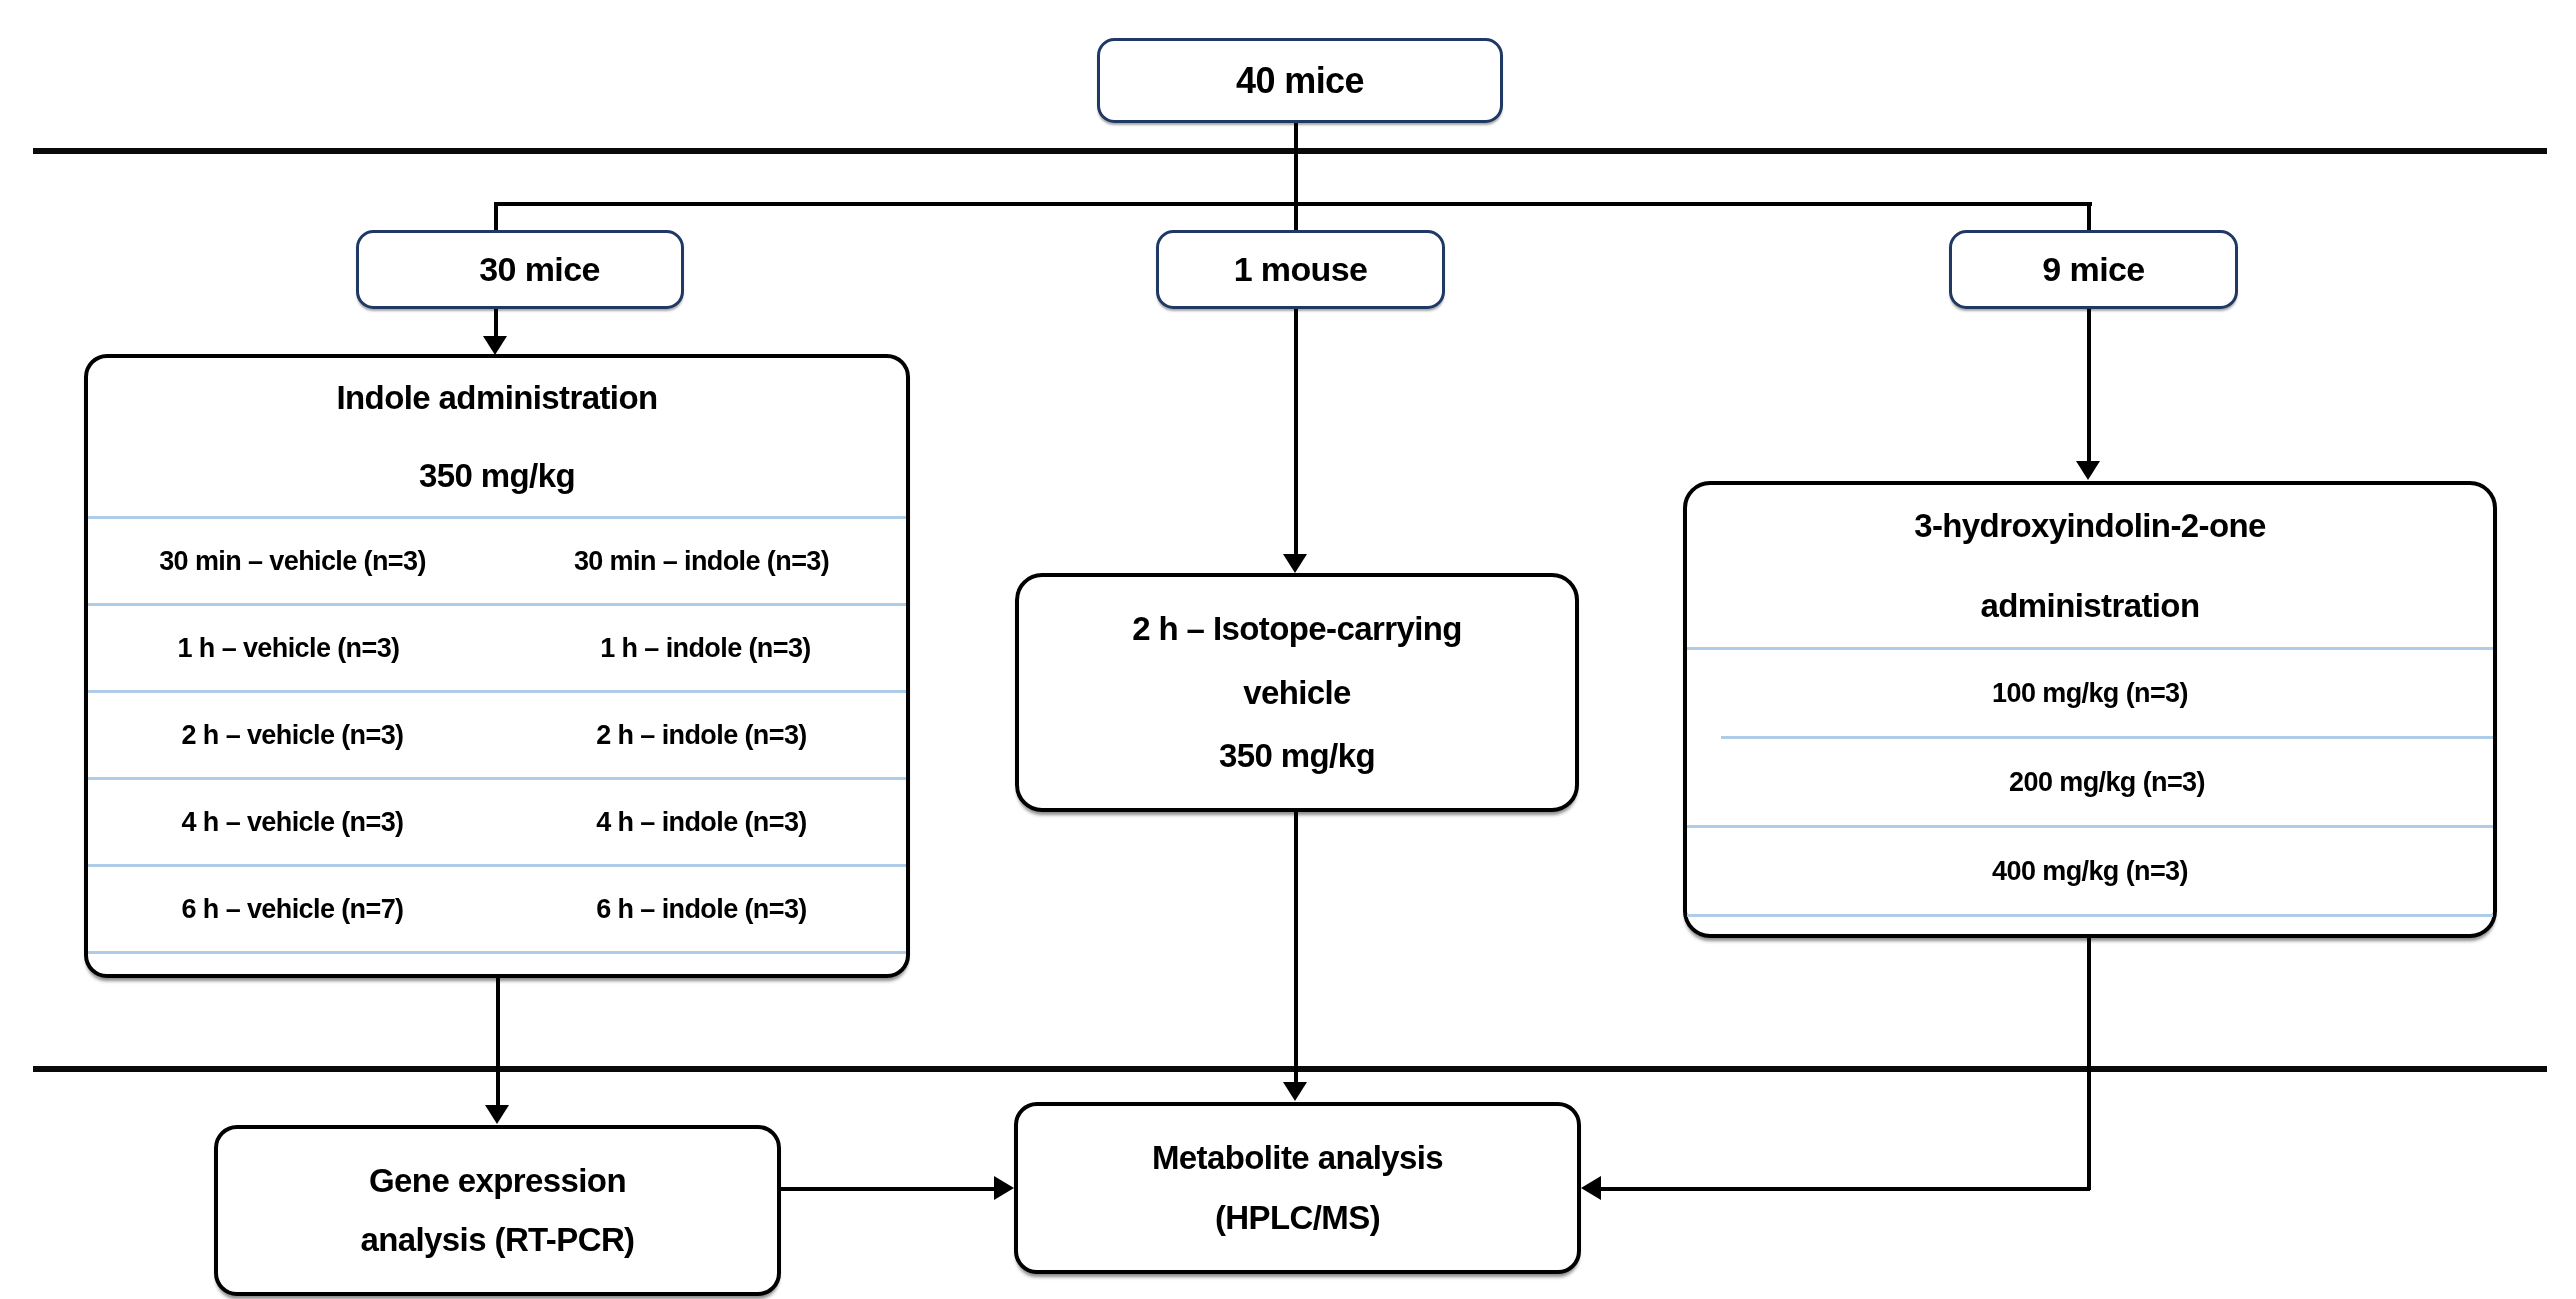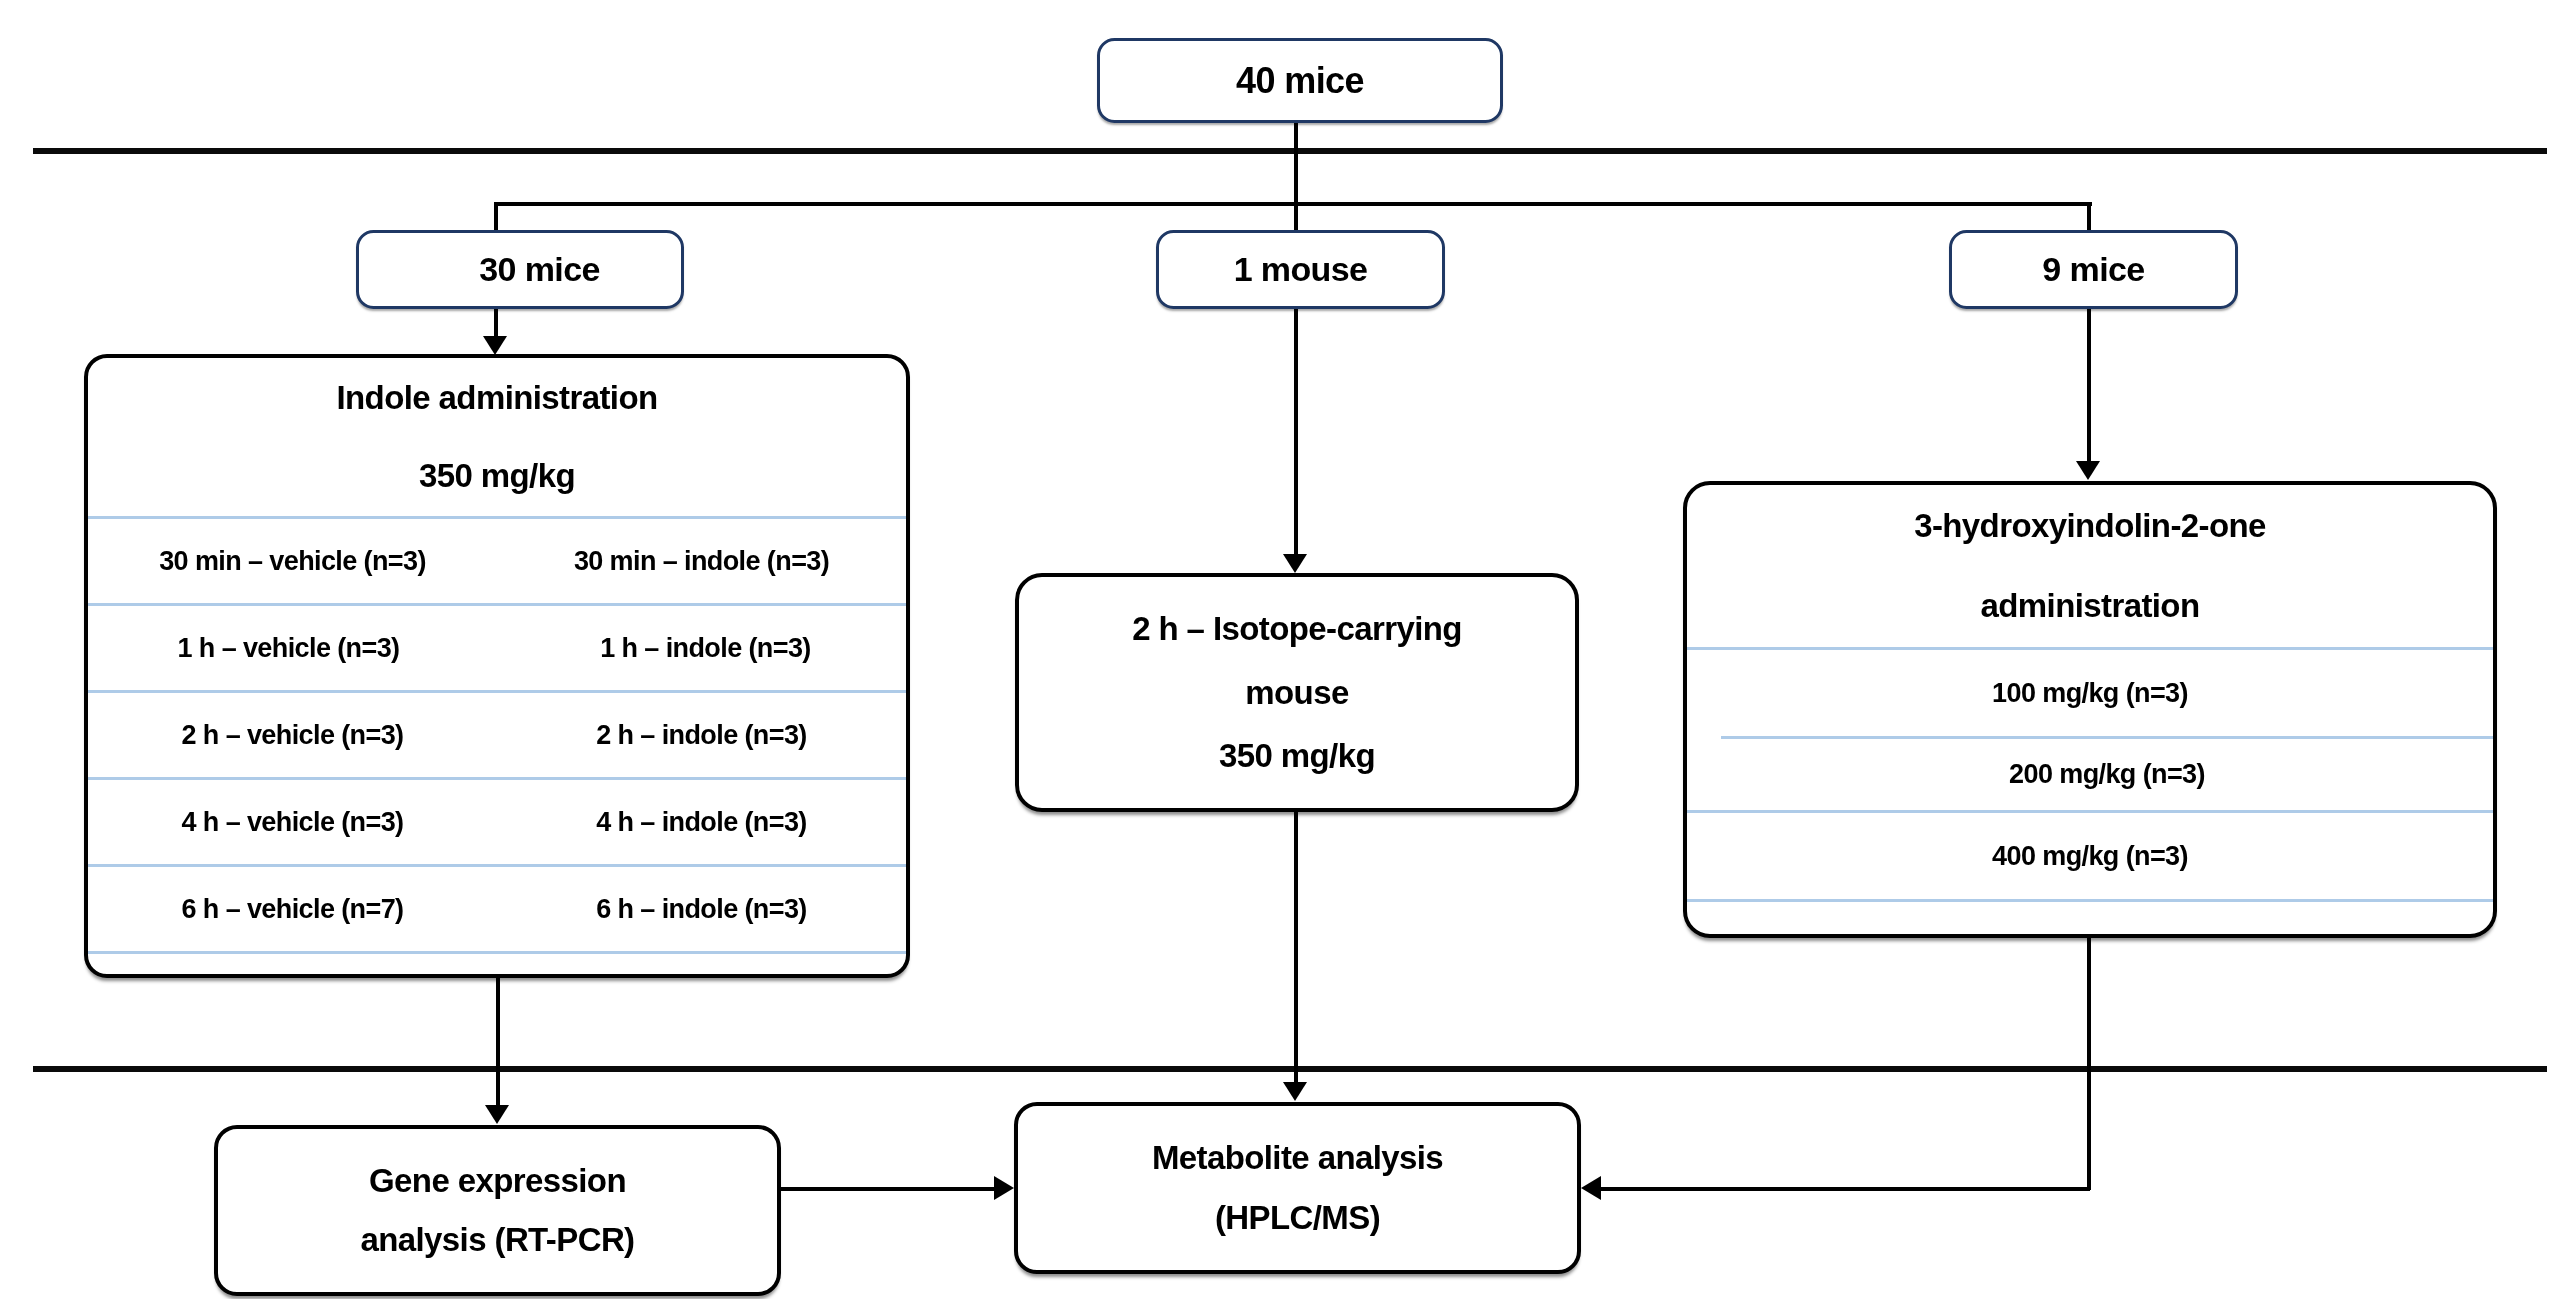--- a/index.html
+++ b/index.html
@@ -111,33 +111,33 @@
     </div>
     <div class="trow" style="height:87px;">
       <div class="tcell">6 h – vehicle (n=7)</div>
       <div class="tcell">6 h – indole (n=3)</div>
     </div>
     <div class="strip" style="flex:1;"></div>
   </div>
 
   <div class="bigbox centerlines" style="left:1015px;top:573px;width:564px;height:239px;padding:8.1px 5.8px;">
     <span>2 h – Isotope-carrying</span>
-    <span>mouse</span>
+    <span>vehicle</span>
     <span>350 mg/kg</span>
   </div>
 
   <div class="bigbox" style="left:1683px;top:481px;width:814px;height:457px;">
     <div class="boxtitle" style="height:162px;">
       <span>3-hydroxyindolin-2-one</span>
       <span>administration</span>
     </div>
     <div class="trow" style="height:89px;justify-content:center;">
       <div class="tcell">100 mg/kg (n=3)</div>
     </div>
-    <div class="trow" style="height:74px;justify-content:center;margin-left:34px;">
+    <div class="trow" style="height:89px;justify-content:center;margin-left:34px;">
       <div class="tcell">200 mg/kg (n=3)</div>
     </div>
     <div class="trow" style="height:89px;justify-content:center;">
       <div class="tcell">400 mg/kg (n=3)</div>
     </div>
     <div class="strip" style="flex:1;"></div>
   </div>
 
   <div class="bigbox centerlines" style="left:214px;top:1125px;width:567px;height:171px;padding:11.6px 5.8px;border-radius:23px;">
     <span>Gene expression</span>

